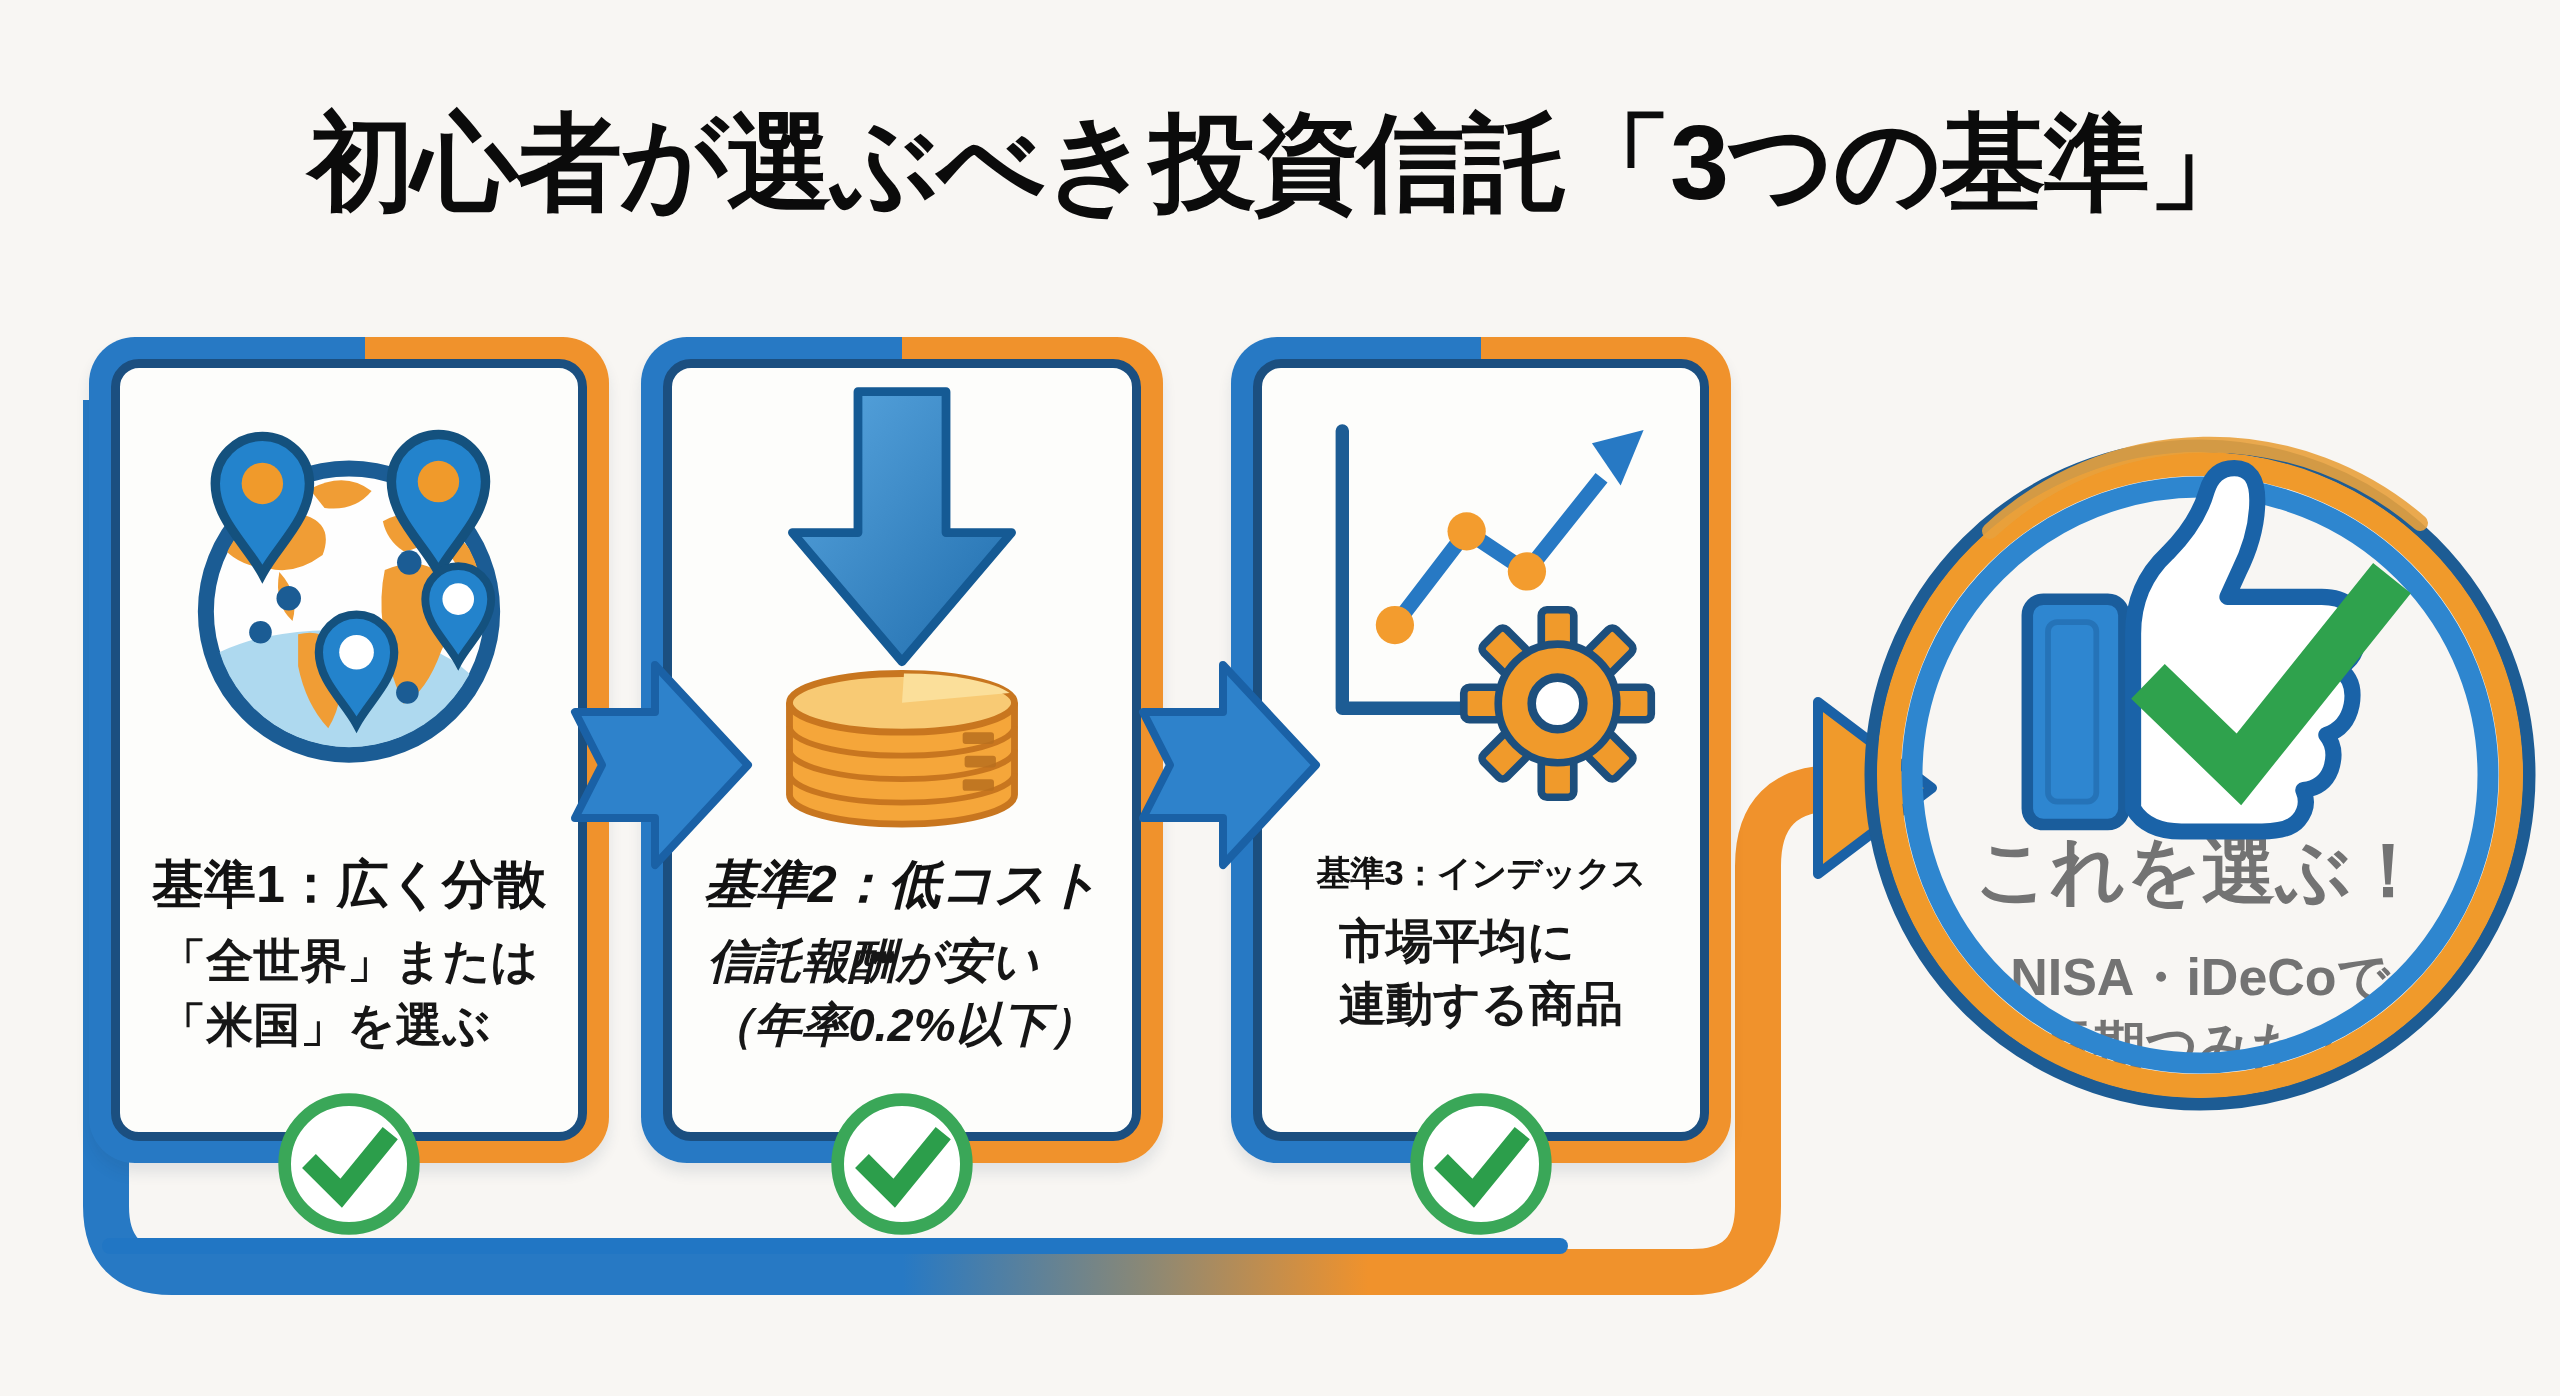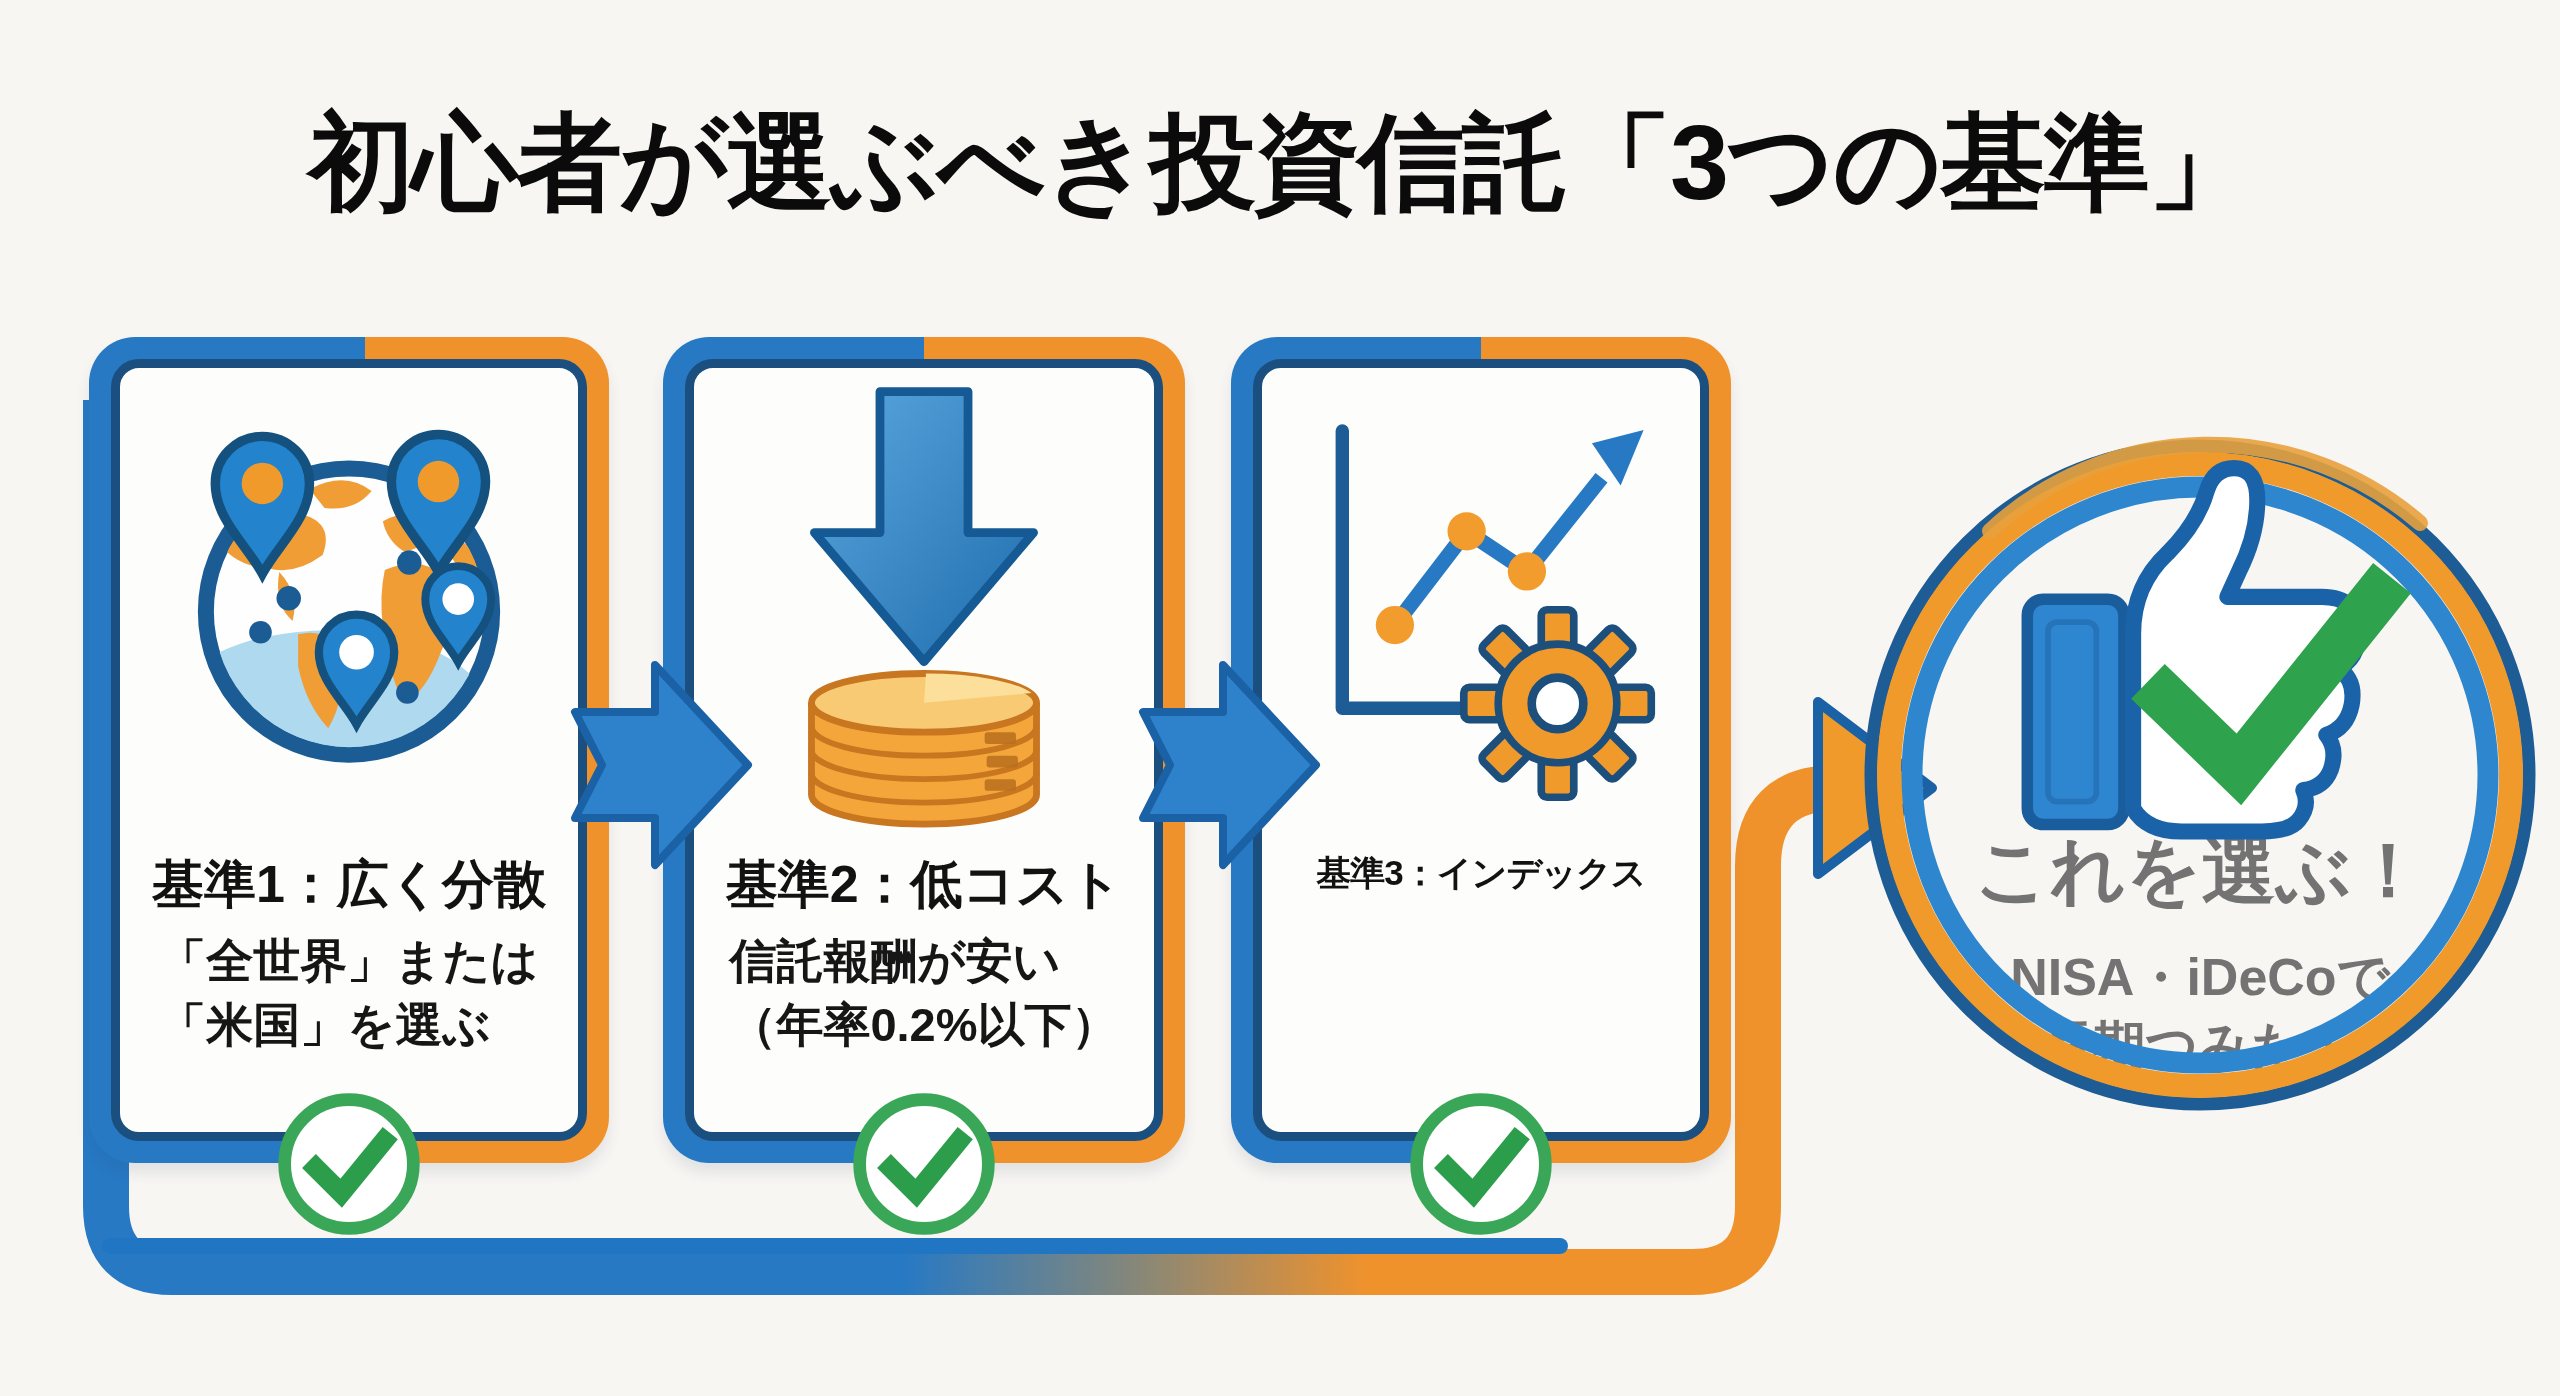--- a/index.html
+++ b/index.html
@@ -22,21 +22,21 @@
     font-size:106px;font-weight:900;color:#0b0b0b;
     letter-spacing:-2px;white-space:nowrap;
   }
 
   .card{
     position:absolute;top:337px;height:826px;
     border-radius:46px;padding:22px;box-sizing:border-box;
     box-shadow:0 10px 14px rgba(30,60,90,.10);
   }
   .card-1{left:89px;width:520px;background:linear-gradient(90deg,#2779c4 0 53%,#f0922c 53% 100%);}
-  .card-2{left:663px;width:522px;background:linear-gradient(90deg,#2779c4 0 50%,#f0922c 50% 100%);}
+  .card-2{left:641px;width:522px;background:linear-gradient(90deg,#2779c4 0 50%,#f0922c 50% 100%);font-style:italic;}
   .card-3{left:1231px;width:500px;background:linear-gradient(90deg,#2779c4 0 50%,#f0922c 50% 100%);}
   .card-inner{
     width:100%;height:100%;box-sizing:border-box;
     background:#fdfdfb;border:9px solid #1b4f80;border-radius:28px;
     display:flex;flex-direction:column;align-items:center;
   }
   .icon-wrap{
     height:452px;margin-top:10px;display:flex;align-items:center;justify-content:center;
   }
   .card-heading{
@@ -208,20 +208,24 @@
               <rect x="-17" y="-98" width="34" height="40" rx="6" transform="rotate(225)"></rect>
               <rect x="-17" y="-98" width="34" height="40" rx="6" transform="rotate(270)"></rect>
               <rect x="-17" y="-98" width="34" height="40" rx="6" transform="rotate(315)"></rect>
             </g>
             <circle r="62" fill="#f09a2b" stroke="#1d4f7d" stroke-width="8"></circle>
             <circle r="27" fill="#ffffff" stroke="#1d4f7d" stroke-width="9"></circle>
           </g>
         </svg>
       </div>
       <h2 class="card-heading">基準3：インデックス</h2>
+      <div class="card-body">
+        <p>市場平均に</p>
+        <p>連動する商品</p>
+      </div>
     </div>
     <div class="check-badge">
       <svg width="156" height="156" viewBox="0 0 160 160">
         <circle cx="80" cy="80" r="66" fill="#ffffff" stroke="#3aa758" stroke-width="13"></circle>
         <path d="M 46,84 L 72,110 L 116,56" fill="none" stroke="#2c9e4b" stroke-width="20" stroke-linecap="square"></path>
       </svg>
     </div>
   </section>
 
   <div class="result-text">

